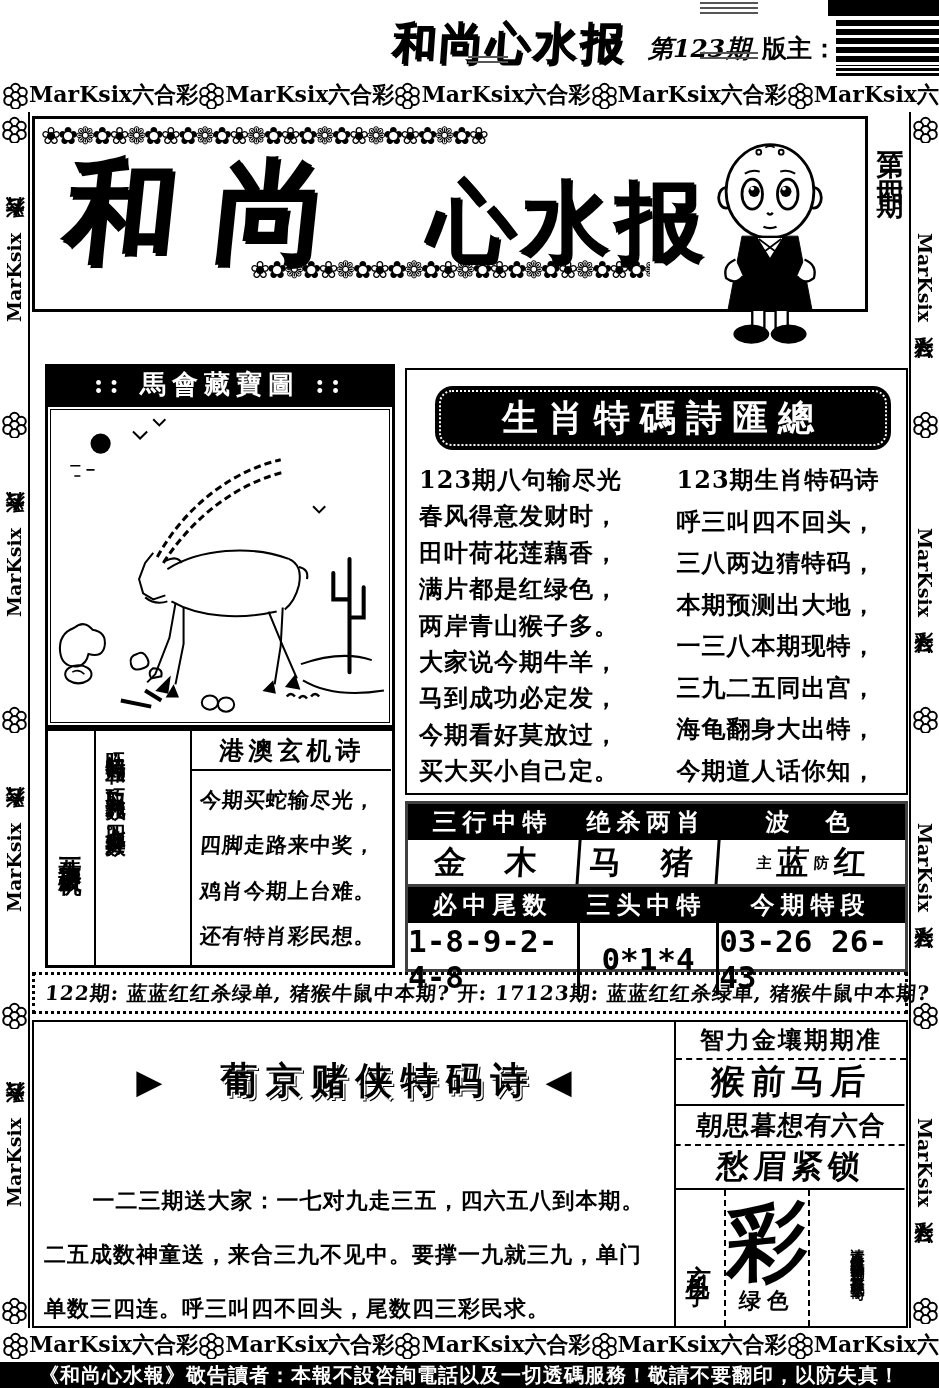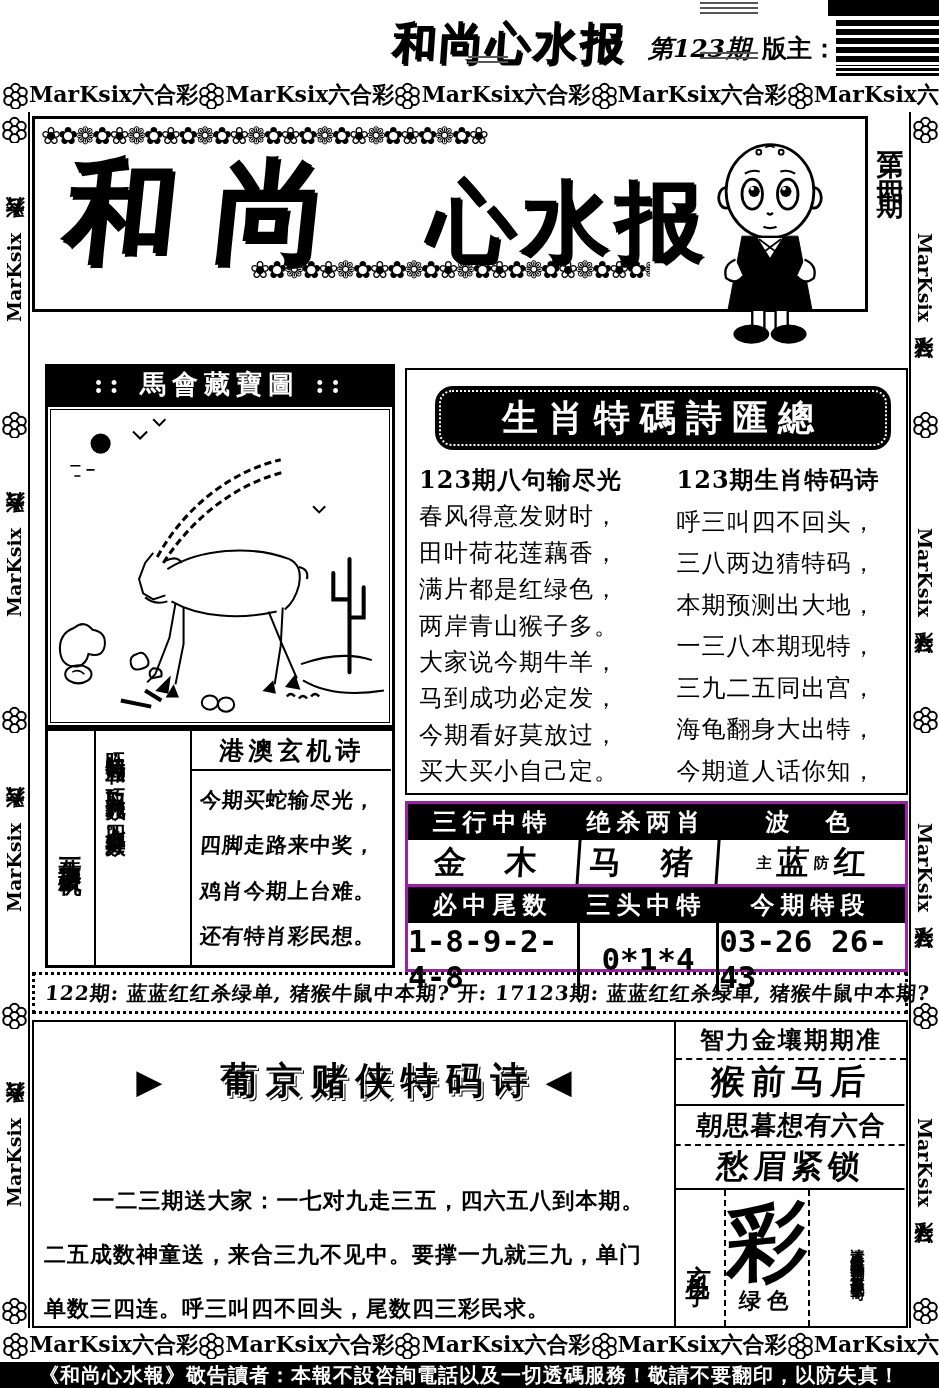--- a/index.html
+++ b/index.html
@@ -75,26 +75,26 @@
   .lt-poem-lines div{font-size:21px;font-weight:900;letter-spacing:1px;transform:skewX(-4deg);}
 
   
   .zodiac-box{left:405px;top:368px;width:503px;height:427px;border:2px solid #000;box-sizing:border-box;}
   .zodiac-banner{position:absolute;left:28px;top:16px;width:456px;height:64px;background:#000;
     border-radius:18px;color:#fff;display:flex;align-items:center;justify-content:center;
     font-size:36px;font-weight:900;letter-spacing:10px;}
   .zodiac-banner::after{content:"";position:absolute;inset:4px;border:2px dotted #fff;border-radius:13px;}
   .poems{position:absolute;left:8px;top:92px;right:4px;bottom:4px;display:flex;}
   .poem-col{flex:1;display:flex;flex-direction:column;justify-content:space-between;padding:2px 4px;}
-  .poem-col div{font-size:24px;font-weight:400;letter-spacing:1px;white-space:nowrap;}
+  .poem-col div{font-size:24px;font-weight:700;letter-spacing:1px;white-space:nowrap;}
   .poem-col .poem-title{font-weight:700;}
   .poem-col2 div{padding-left:14px;}
 
   
-  .ztable{left:405px;top:801px;width:503px;border:3px solid #a21caf;box-sizing:border-box;background:#fff;}
+  .ztable{left:405px;top:801px;width:503px;border:3px solid #404040;box-sizing:border-box;background:#fff;}
   .ztable2{top:884px;}
   .ztable .thead{display:grid;grid-template-columns:34% 28% 38%;background:#000;color:#fff;height:36px;}
   .ztable .thead div{display:flex;align-items:center;justify-content:center;font-size:24px;
     font-weight:700;letter-spacing:6px;font-family:"DejaVu Sans",sans-serif;}
   .ztable .tvals{display:grid;grid-template-columns:34% 28% 38%;height:46px;}
   .ztable .tvals > div{display:flex;align-items:center;justify-content:center;
     font-size:32px;font-weight:900;letter-spacing:14px;border-left:3px solid #000;transform:skewX(-4deg);}
   .ztable .tvals > div:first-child{border-left:none;}
   .ztable2 .tvals > div{font-family:"DejaVu Sans Mono",monospace;font-size:31px;
     letter-spacing:0;font-weight:700;transform:none;}

